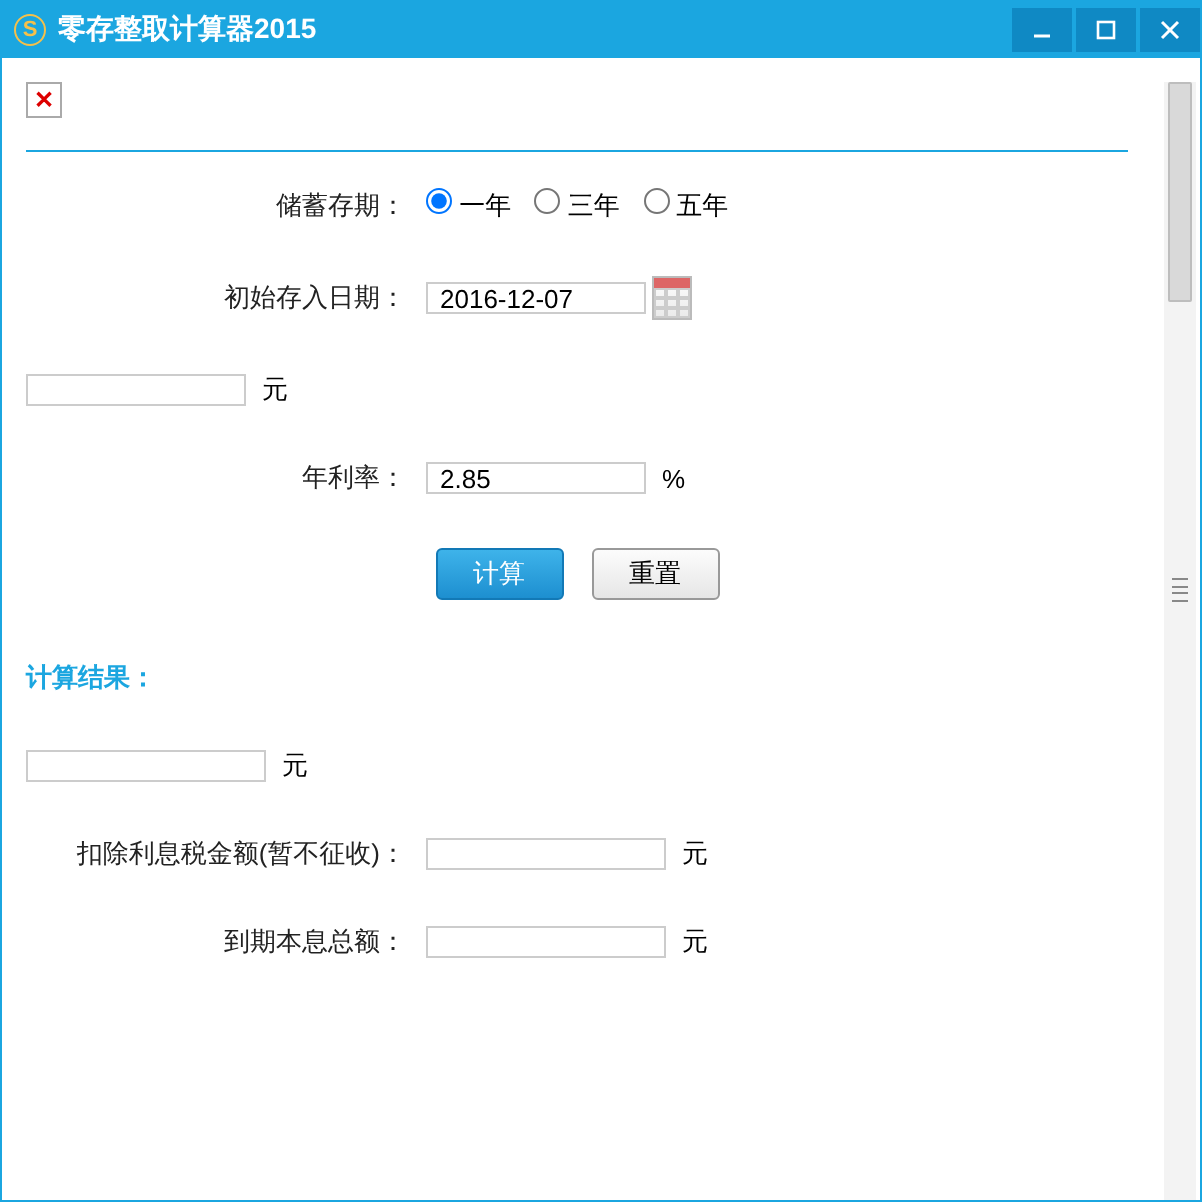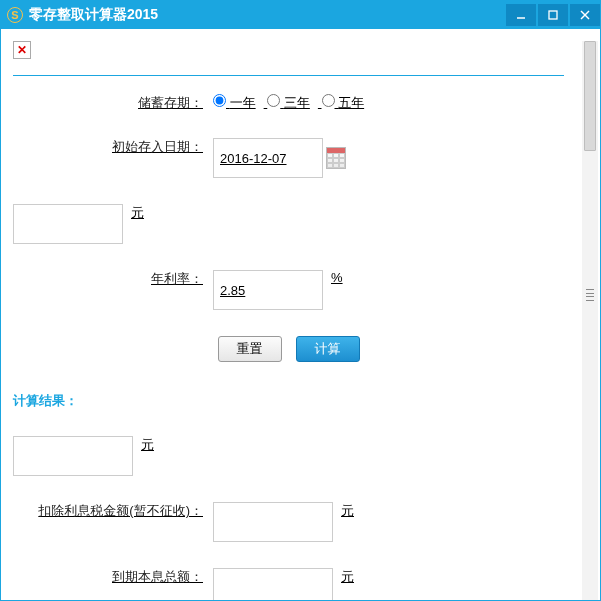--- a/index.html
+++ b/index.html
@@ -70,33 +70,32 @@
   font-size: 13px;
   margin-bottom: 26px;
 }
 hr.divider {
   border: none;
   border-top: 1px solid #1ba6e0;
   margin-bottom: 18px;
 }
 .form-row {
   display: flex;
-  align-items: flex-start;
+  align-items: center;
   margin-bottom: 26px;
-  text-decoration: underline;
 }
 .form-row .label {
   width: 200px;
   text-align: right;
   padding-right: 10px;
   color: #222;
 }
 .radio-group label { margin-right: 8px; }
 input[type="text"] {
-  height: 40px;
+  height: 16px;
   border: 1px solid #ccc;
   padding: 2px 6px;
   font-size: 13px;
   background: #fff;
 }
 input[type="text"]:read-only { background: #fff; }
 .date-cell { display: flex; align-items: center; }
 .cal-icon {
   width: 20px; height: 22px;
   border: 1px solid #bbb;
@@ -221,22 +220,22 @@
         <span class="unit">元</span>
       </div>
 
       <div class="form-row">
         <div class="label">年利率：</div>
         <input type="text" style="width: 110px;" value="2.85">
         <span class="unit">%</span>
       </div>
 
       <div class="btn-row">
+        <button class="btn primary">计算</button>
         <button class="btn">重置</button>
-        <button class="btn primary">计算</button>
       </div>
 
       <div class="section-title">计算结果：</div>
 
       <div class="form-row">
         <input type="text" readonly="" style="width: 120px;" value="">
         <span class="unit">元</span>
       </div>
 
       <div class="form-row">

